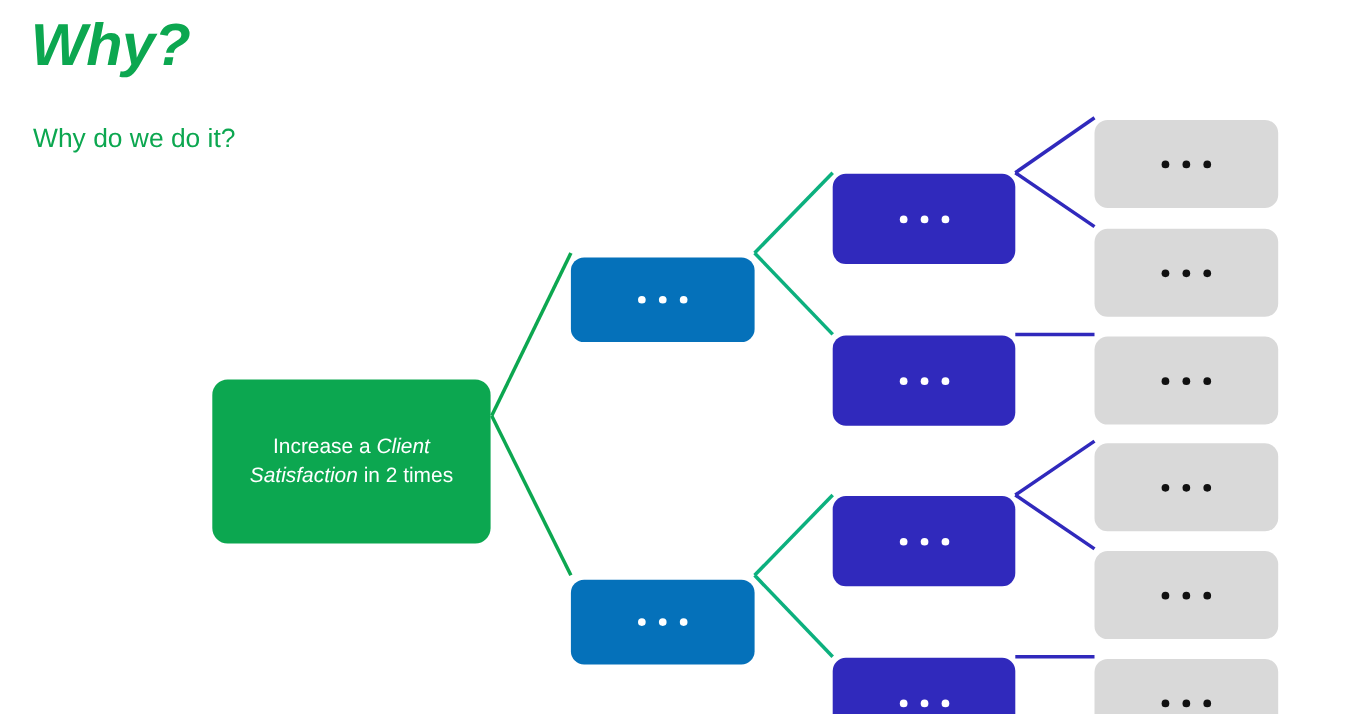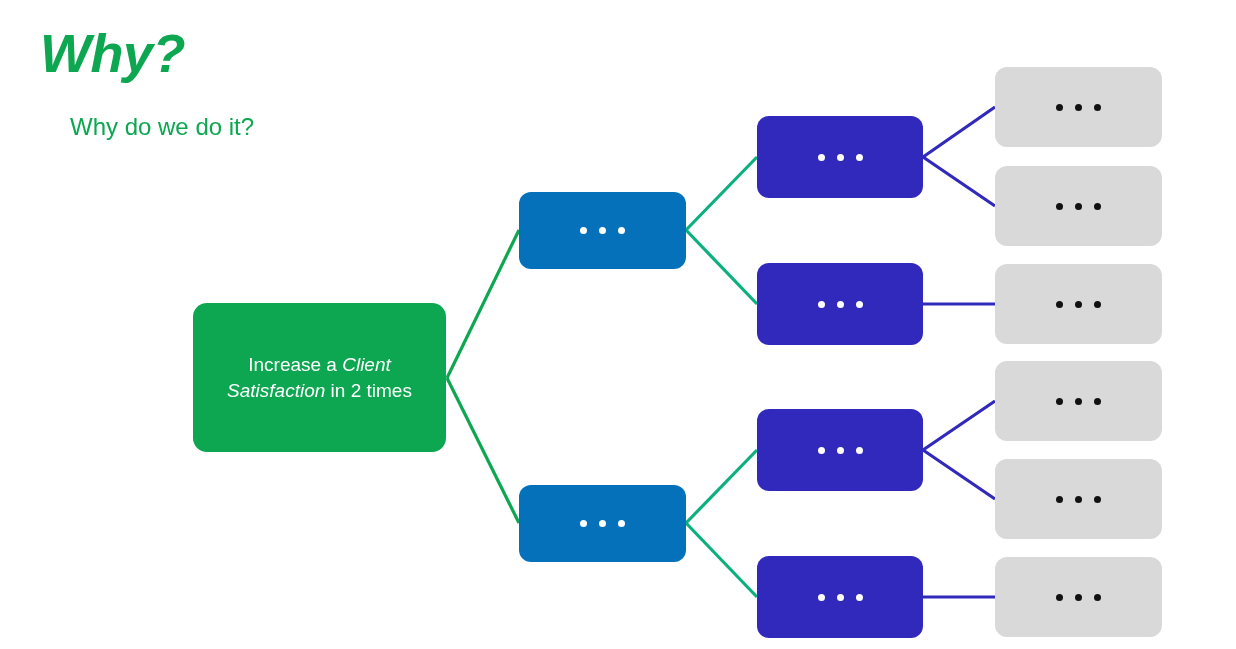--- a/index.html
+++ b/index.html
@@ -31,36 +31,35 @@
     top: 14px;
     width: 520px;
   }
   #page-title {
     font-size: 54px;
     font-weight: bold;
     font-style: italic;
     color: #0CA750;
     line-height: 1.0;
     letter-spacing: -0.5px;
-    margin: 12px;
+    margin: 0;
     white-space: nowrap;
   }
   #subtitle-block {
     position: absolute;
     left: 30px;
     top: 108px;
     width: 560px;
   }
   .subtitle-line {
     font-size: 24px;
     font-weight: normal;
     color: #0CA750;
     line-height: 37px;
     white-space: nowrap;
-    margin-left: 40px;
   }
 
   
   #diagram {
     position: absolute;
     left: 0; top: 0;
     width: 1236px;
     height: 649px;
   }
   #connectors {
@@ -72,20 +71,21 @@
   }
 
   .node {
     position: absolute;
     box-sizing: border-box;
     border-radius: 12px;
     display: flex;
     align-items: center;
     justify-content: center;
     text-align: center;
+    margin-top: 42px;
   }
 
   .node-root {
     background: #0CA750;
     color: #ffffff;
     border-radius: 14px;
   }
   .node-l1 {
     background: #0571BA;
     color: #ffffff;

